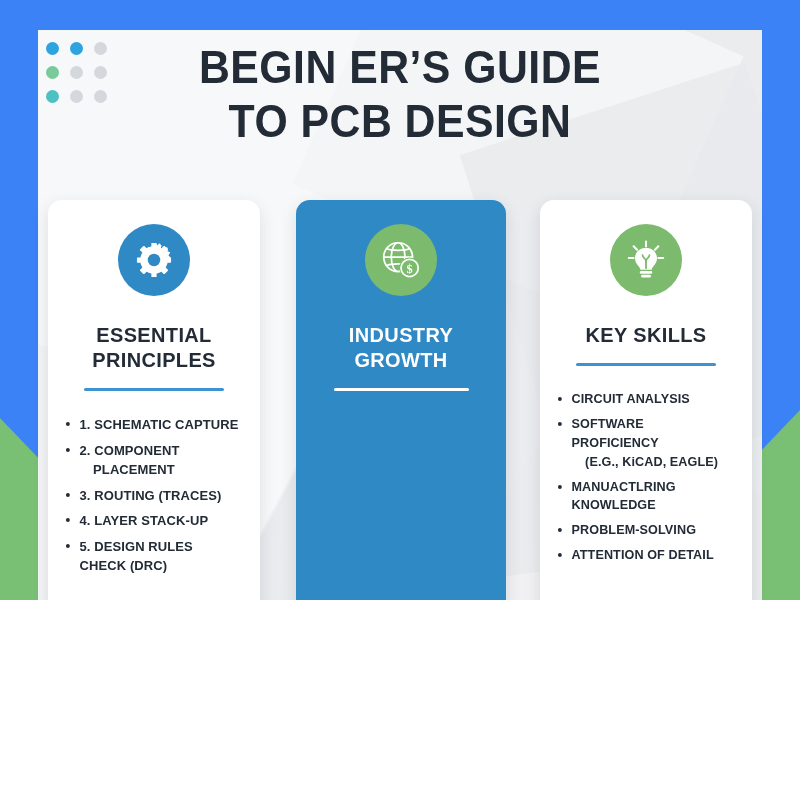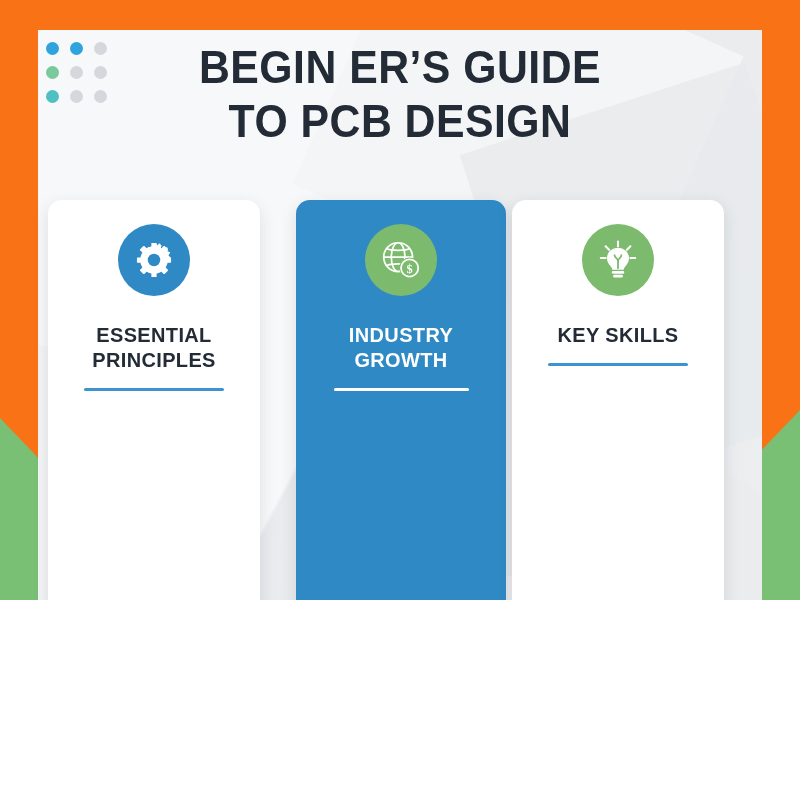--- a/index.html
+++ b/index.html
@@ -6,21 +6,21 @@
 
   html, body {
     width: 800px; height: 800px;
     overflow: hidden;
     font-family: "Liberation Sans", sans-serif;
   }
 
   #poster {
     position: relative;
     width: 800px; height: 600px;
-    background: #f97316;
+    background: #3b82f6;
     overflow: hidden;
   }
 
   
   .frame-green {
     position: absolute;
     left: 0; top: 0; width: 800px; height: 800px;
     background: #79bf74;
     clip-path: polygon(0 800px, 0 418px, 46px 466px, 46px 800px);
   }
@@ -102,21 +102,21 @@
     width: 212px;
     border-radius: 14px;
     padding: 0 12px;
     box-shadow: 0 5px 16px rgba(40,55,70,0.13);
   }
   .card-white { background: #ffffff; height: 452px; }
   .card-blue  { background: #2f89c5; height: 455px; width: 210px; }
 
   #card-1 { left: 48px; }
   #card-2 { left: 296px; }
-  #card-3 { left: 512px; }
+  #card-3 { left: 540px; }
 
   .icon-wrap {
     margin: 24px auto 0;
     width: 72px; height: 72px;
     border-radius: 50%;
     display: flex; align-items: center; justify-content: center;
   }
   .icon-blue  { background: #2f89c5; }
   .icon-green { background: #7cbb6e; }
 
@@ -258,20 +258,28 @@
             <rect x="43" y="43" width="9" height="9" rx="1" transform="rotate(-45 47.5 47.5)"></rect>
           </g>
           <circle cx="32" cy="32" r="9.5" fill="#2f89c5"></circle>
         </svg>
       </div>
       <div class="card-title">
         <span>ESSENTIAL</span><br>
         <span>PRINCIPLES</span>
       </div>
       <div class="rule"></div>
+      <ul class="bullets">
+          <li>1. SCHEMATIC CAPTURE</li>
+          <li>2. COMPONENT</li>
+          <li class="cont">PLACEMENT</li>
+          <li>3. ROUTING (TRACES)</li>
+          <li>4. LAYER STACK-UP</li>
+          <li>5. DESIGN RULES CHECK (DRC)</li>
+        </ul>
     </div>
 
     <div class="card card-blue" id="card-2">
       <div class="icon-wrap icon-green">
         <svg width="46" height="46" viewBox="0 0 64 64" aria-hidden="true">
           <g fill="none" stroke="#ffffff" stroke-width="2.4">
             <circle cx="28" cy="28" r="20"></circle>
             <ellipse cx="28" cy="28" rx="9.5" ry="20"></ellipse>
             <line x1="8" y1="28" x2="48" y2="28"></line>
             <path d="M12 16c5 3.4 27 3.4 32 0"></path>
@@ -308,18 +316,26 @@
           <g fill="#ffffff">
             <rect x="23" y="48" width="18" height="4" rx="2"></rect>
             <rect x="25" y="53.5" width="14" height="4" rx="2"></rect>
           </g>
         </svg>
       </div>
       <div class="card-title">
         <span>KEY SKILLS</span>
       </div>
       <div class="rule"></div>
+      <ul class="bullets">
+          <li>CIRCUIT ANALYSIS</li>
+          <li>SOFTWARE PROFICIENCY</li>
+          <li class="cont">(E.G., KiCAD, EAGLE)</li>
+          <li>MANUACTLRING KNOWLEDGE</li>
+          <li>PROBLEM-SOLVING</li>
+          <li>ATTENTION OF DETAIL</li>
+        </ul>
     </div>
 
   </div>
 
 
 </div>
 
 </body></html>

